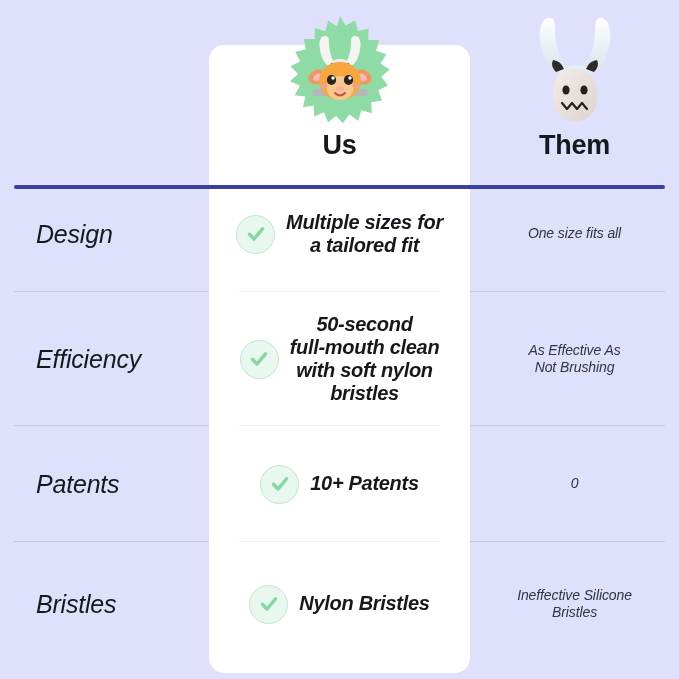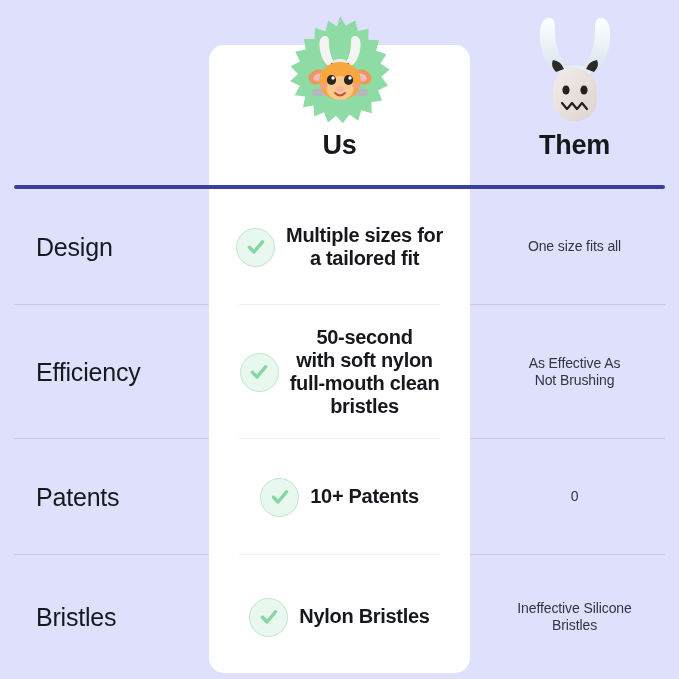--- a/index.html
+++ b/index.html
@@ -67,24 +67,25 @@
     color: #16181d;
     letter-spacing: -0.3px;
     line-height: 1;
     margin-top: 2px;
   }
 
   
   #table {
     position: absolute;
     left: 0;
-    top: 189px;
+    top: 176px;
     width: 679px;
     height: 490px;
     z-index: 2;
+    font-style: italic;
   }
   .row {
     position: relative;
     display: flex;
     align-items: stretch;
     box-sizing: border-box;
   }
   .cell {
     display: flex;
     align-items: center;
@@ -288,22 +289,22 @@
       </div>
       <div class="cell cell-us">
         <div class="us-inner">
           <span class="check-badge">
             <svg width="22" height="22" viewBox="0 0 22 22">
               <path d="M4.5 11.3 L9 16 L17.5 5.8" stroke="#86d6a3" stroke-width="3.4" fill="none" stroke-linecap="round" stroke-linejoin="round"></path>
             </svg>
           </span>
           <div class="us-text">
             <div>50-second</div>
+            <div>full-mouth clean</div>
             <div>with soft nylon</div>
-            <div>full-mouth clean</div>
             <div>bristles</div>
           </div>
         </div>
       </div>
       <div class="cell cell-them">
         <div class="them-text">
           <div>As Effective As</div>
           <div>Not Brushing</div>
         </div>
       </div>

